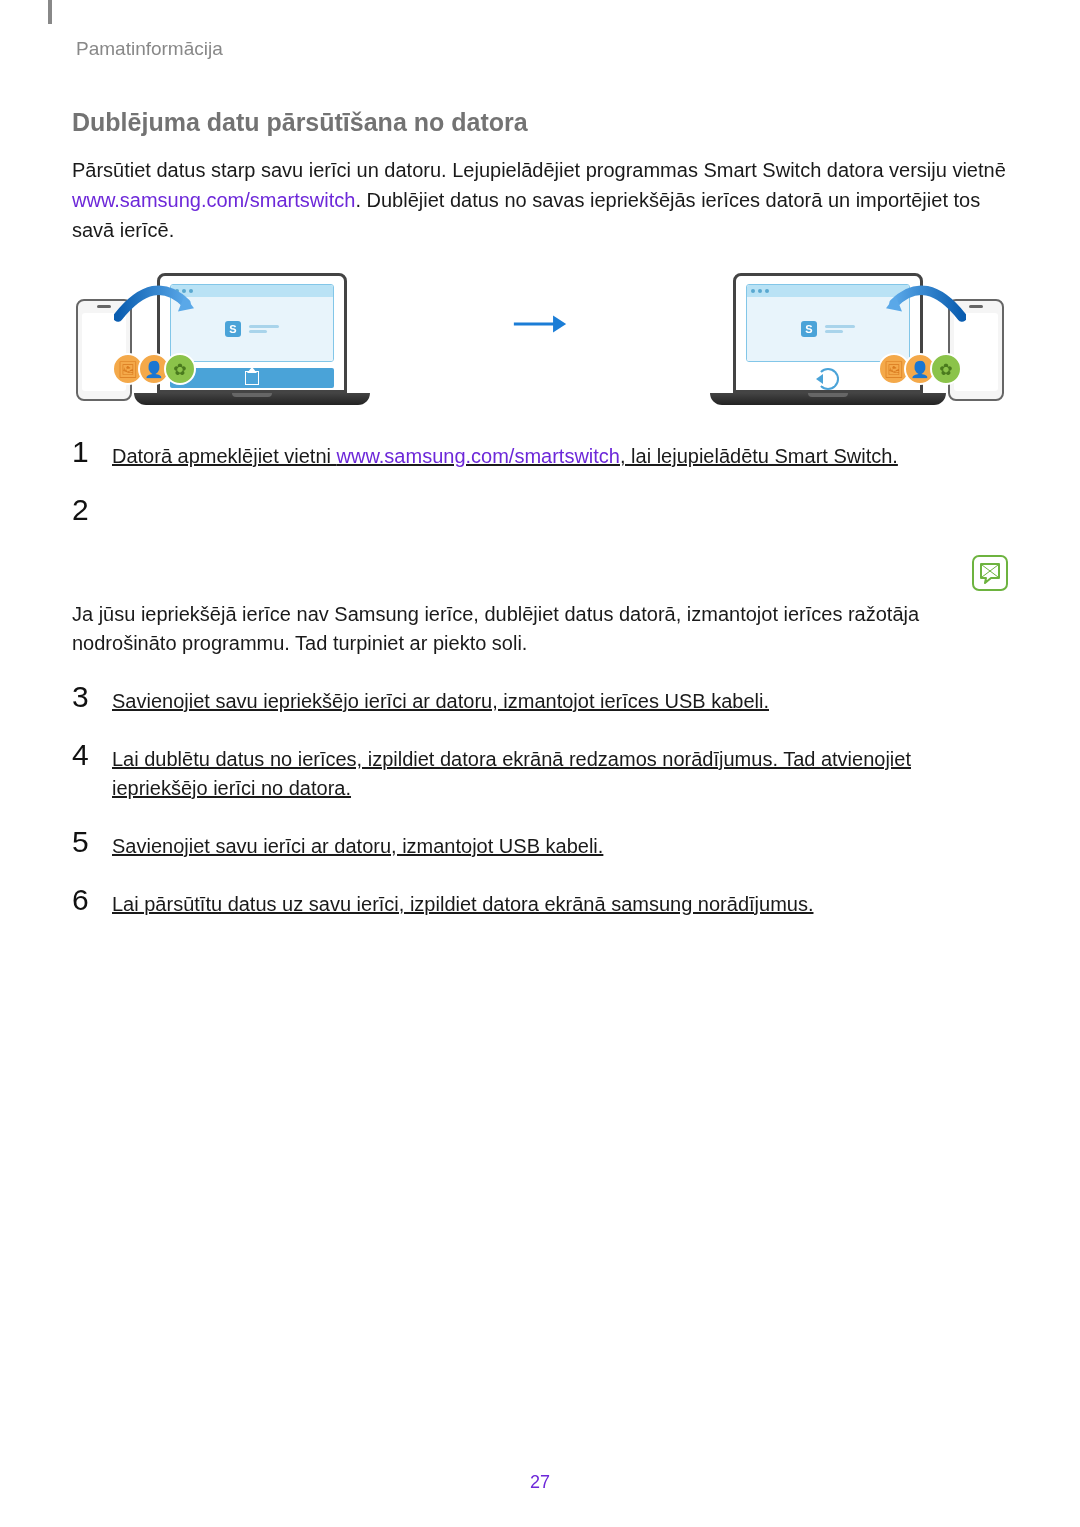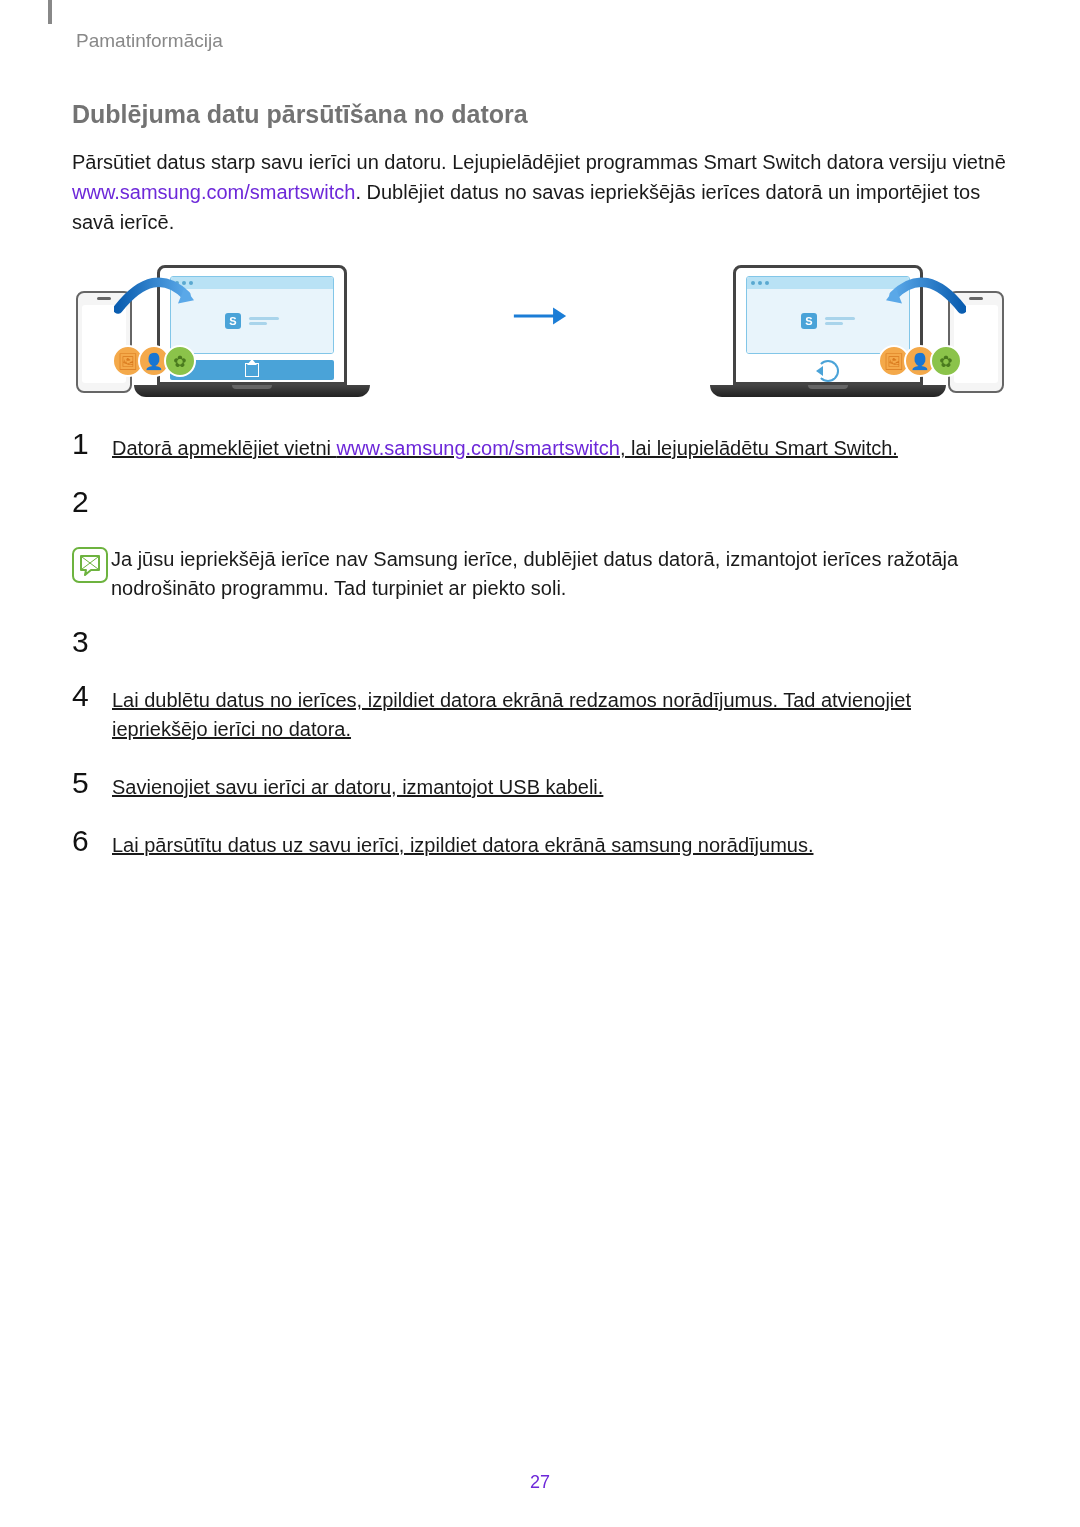--- a/index.html
+++ b/index.html
@@ -5,21 +5,21 @@
     * { box-sizing: border-box; margin: 0; padding: 0; }
     body {
       width: 1080px;
       height: 1527px;
       background: #fff;
       font-family: -apple-system, BlinkMacSystemFont, "Segoe UI", Arial, sans-serif;
       color: #1a1a1a;
       position: relative;
     }
     .page {
-      padding: 30px 72px 0 72px;
+      padding: 38px 72px 0 72px;
       position: relative;
       height: 100%;
     }
     .tab-mark {
       position: absolute;
       top: 0;
       left: 48px;
       width: 4px;
       height: 24px;
       background: #888;
@@ -247,23 +247,24 @@
       margin-top: -4px;
     }
     .step-text {
       font-size: 20px;
       line-height: 1.45;
       padding-top: 1px;
       text-decoration: underline;
     }
     .note-row {
       display: flex;
-      align-items: flex-start;
-      gap: 3px;
+      align-items: flex-end;
+      gap: 9px;
       margin: 8px 0 28px 0;
+      flex-direction: column;
     }
     .note-icon {
       width: 36px; height: 36px;
       border: 2.5px solid #6db33f;
       border-radius: 7px;
       display: flex;
       align-items: center;
       justify-content: center;
       flex-shrink: 0;
       margin-top: 2px;
@@ -412,20 +413,21 @@
         <svg viewBox="0 0 24 24">
             <path d="M3 3 L21 3 L21 17 L13 17 L7 22 L8 17 L3 17 Z" fill="none" stroke="#6db33f" stroke-width="2" stroke-linejoin="round"></path>
             <path d="M4 4 L20 16 M20 4 L4 16" stroke="#6db33f" stroke-width="1"></path>
           </svg>
       </div>
       <div class="note-text">Ja jūsu iepriekšējā ierīce nav Samsung ierīce, dublējiet datus datorā, izmantojot ierīces ražotāja nodrošināto programmu. Tad turpiniet ar piekto soli.</div>
     </div>
 
     <div class="step">
       <div class="step-num">3</div>
+      <div class="step-text">Savienojiet savu iepriekšējo ierīci ar datoru, izmantojot ierīces USB kabeli.</div>
     </div>
 
     <div class="step">
       <div class="step-num">4</div>
       <div class="step-text">Lai dublētu datus no ierīces, izpildiet datora ekrānā redzamos norādījumus. Tad atvienojiet iepriekšējo ierīci no datora.</div>
     </div>
 
     <div class="step">
       <div class="step-num">5</div>
       <div class="step-text">Savienojiet savu ierīci ar datoru, izmantojot USB kabeli.</div>

